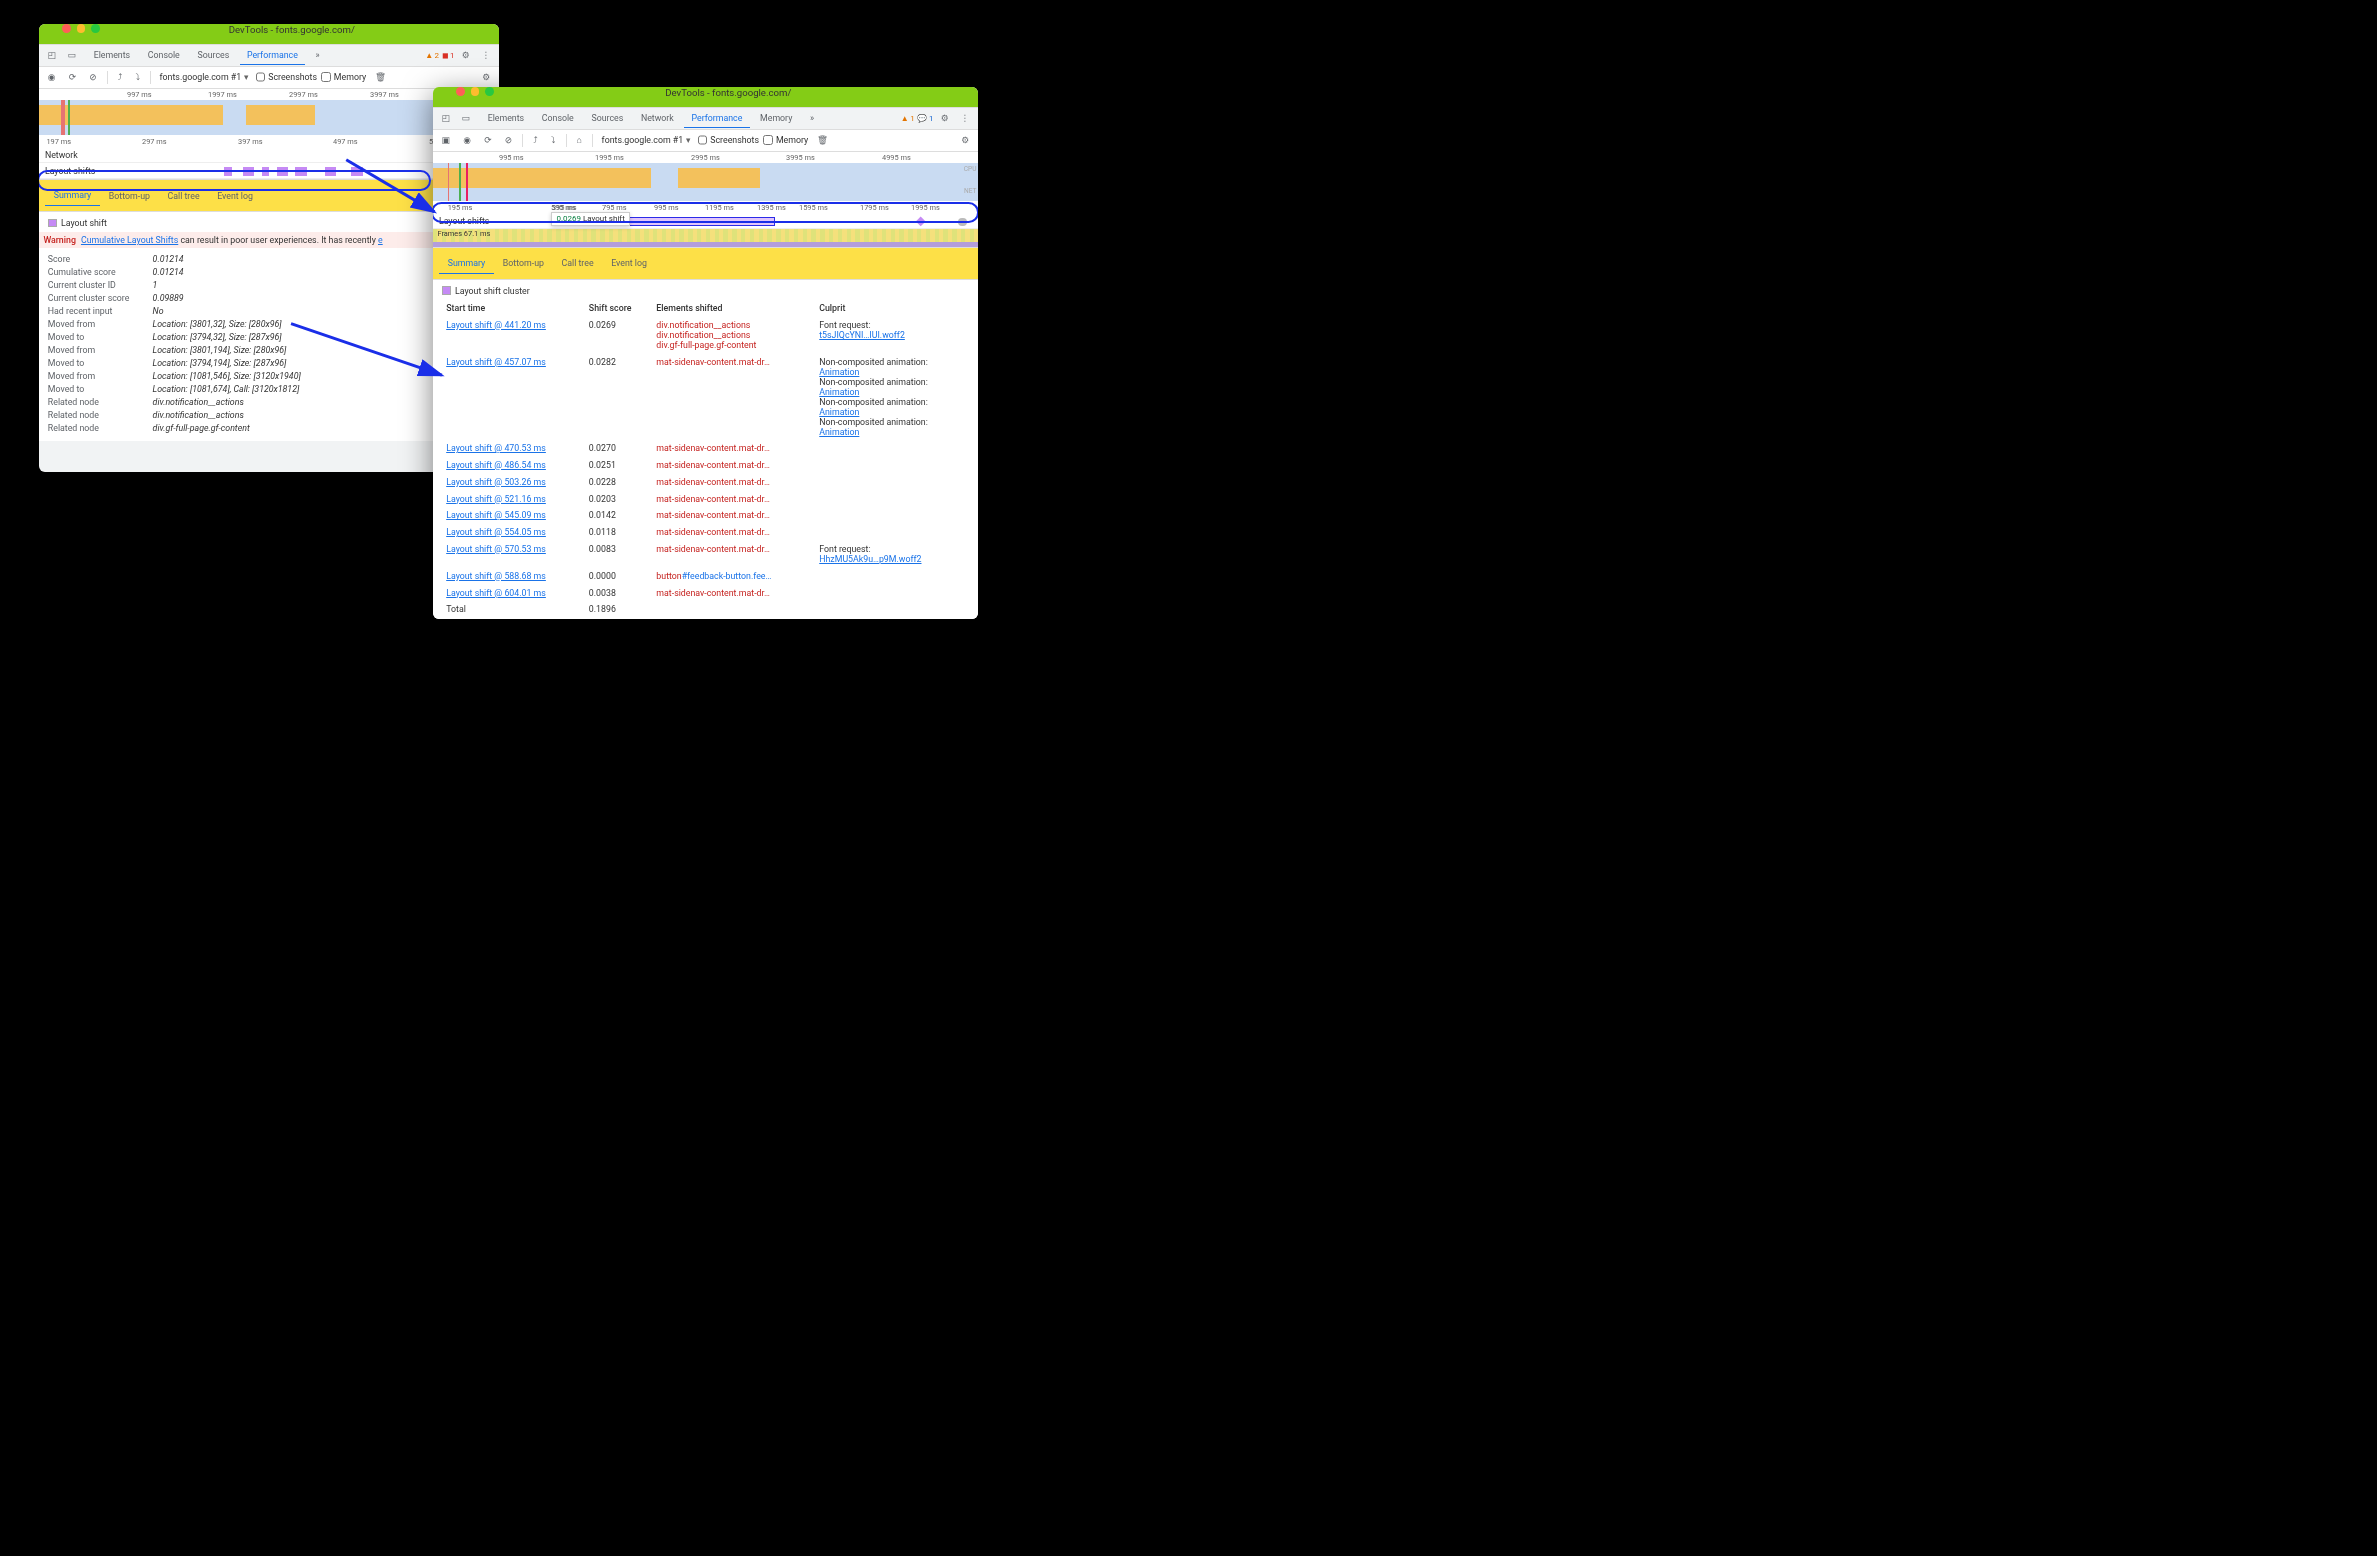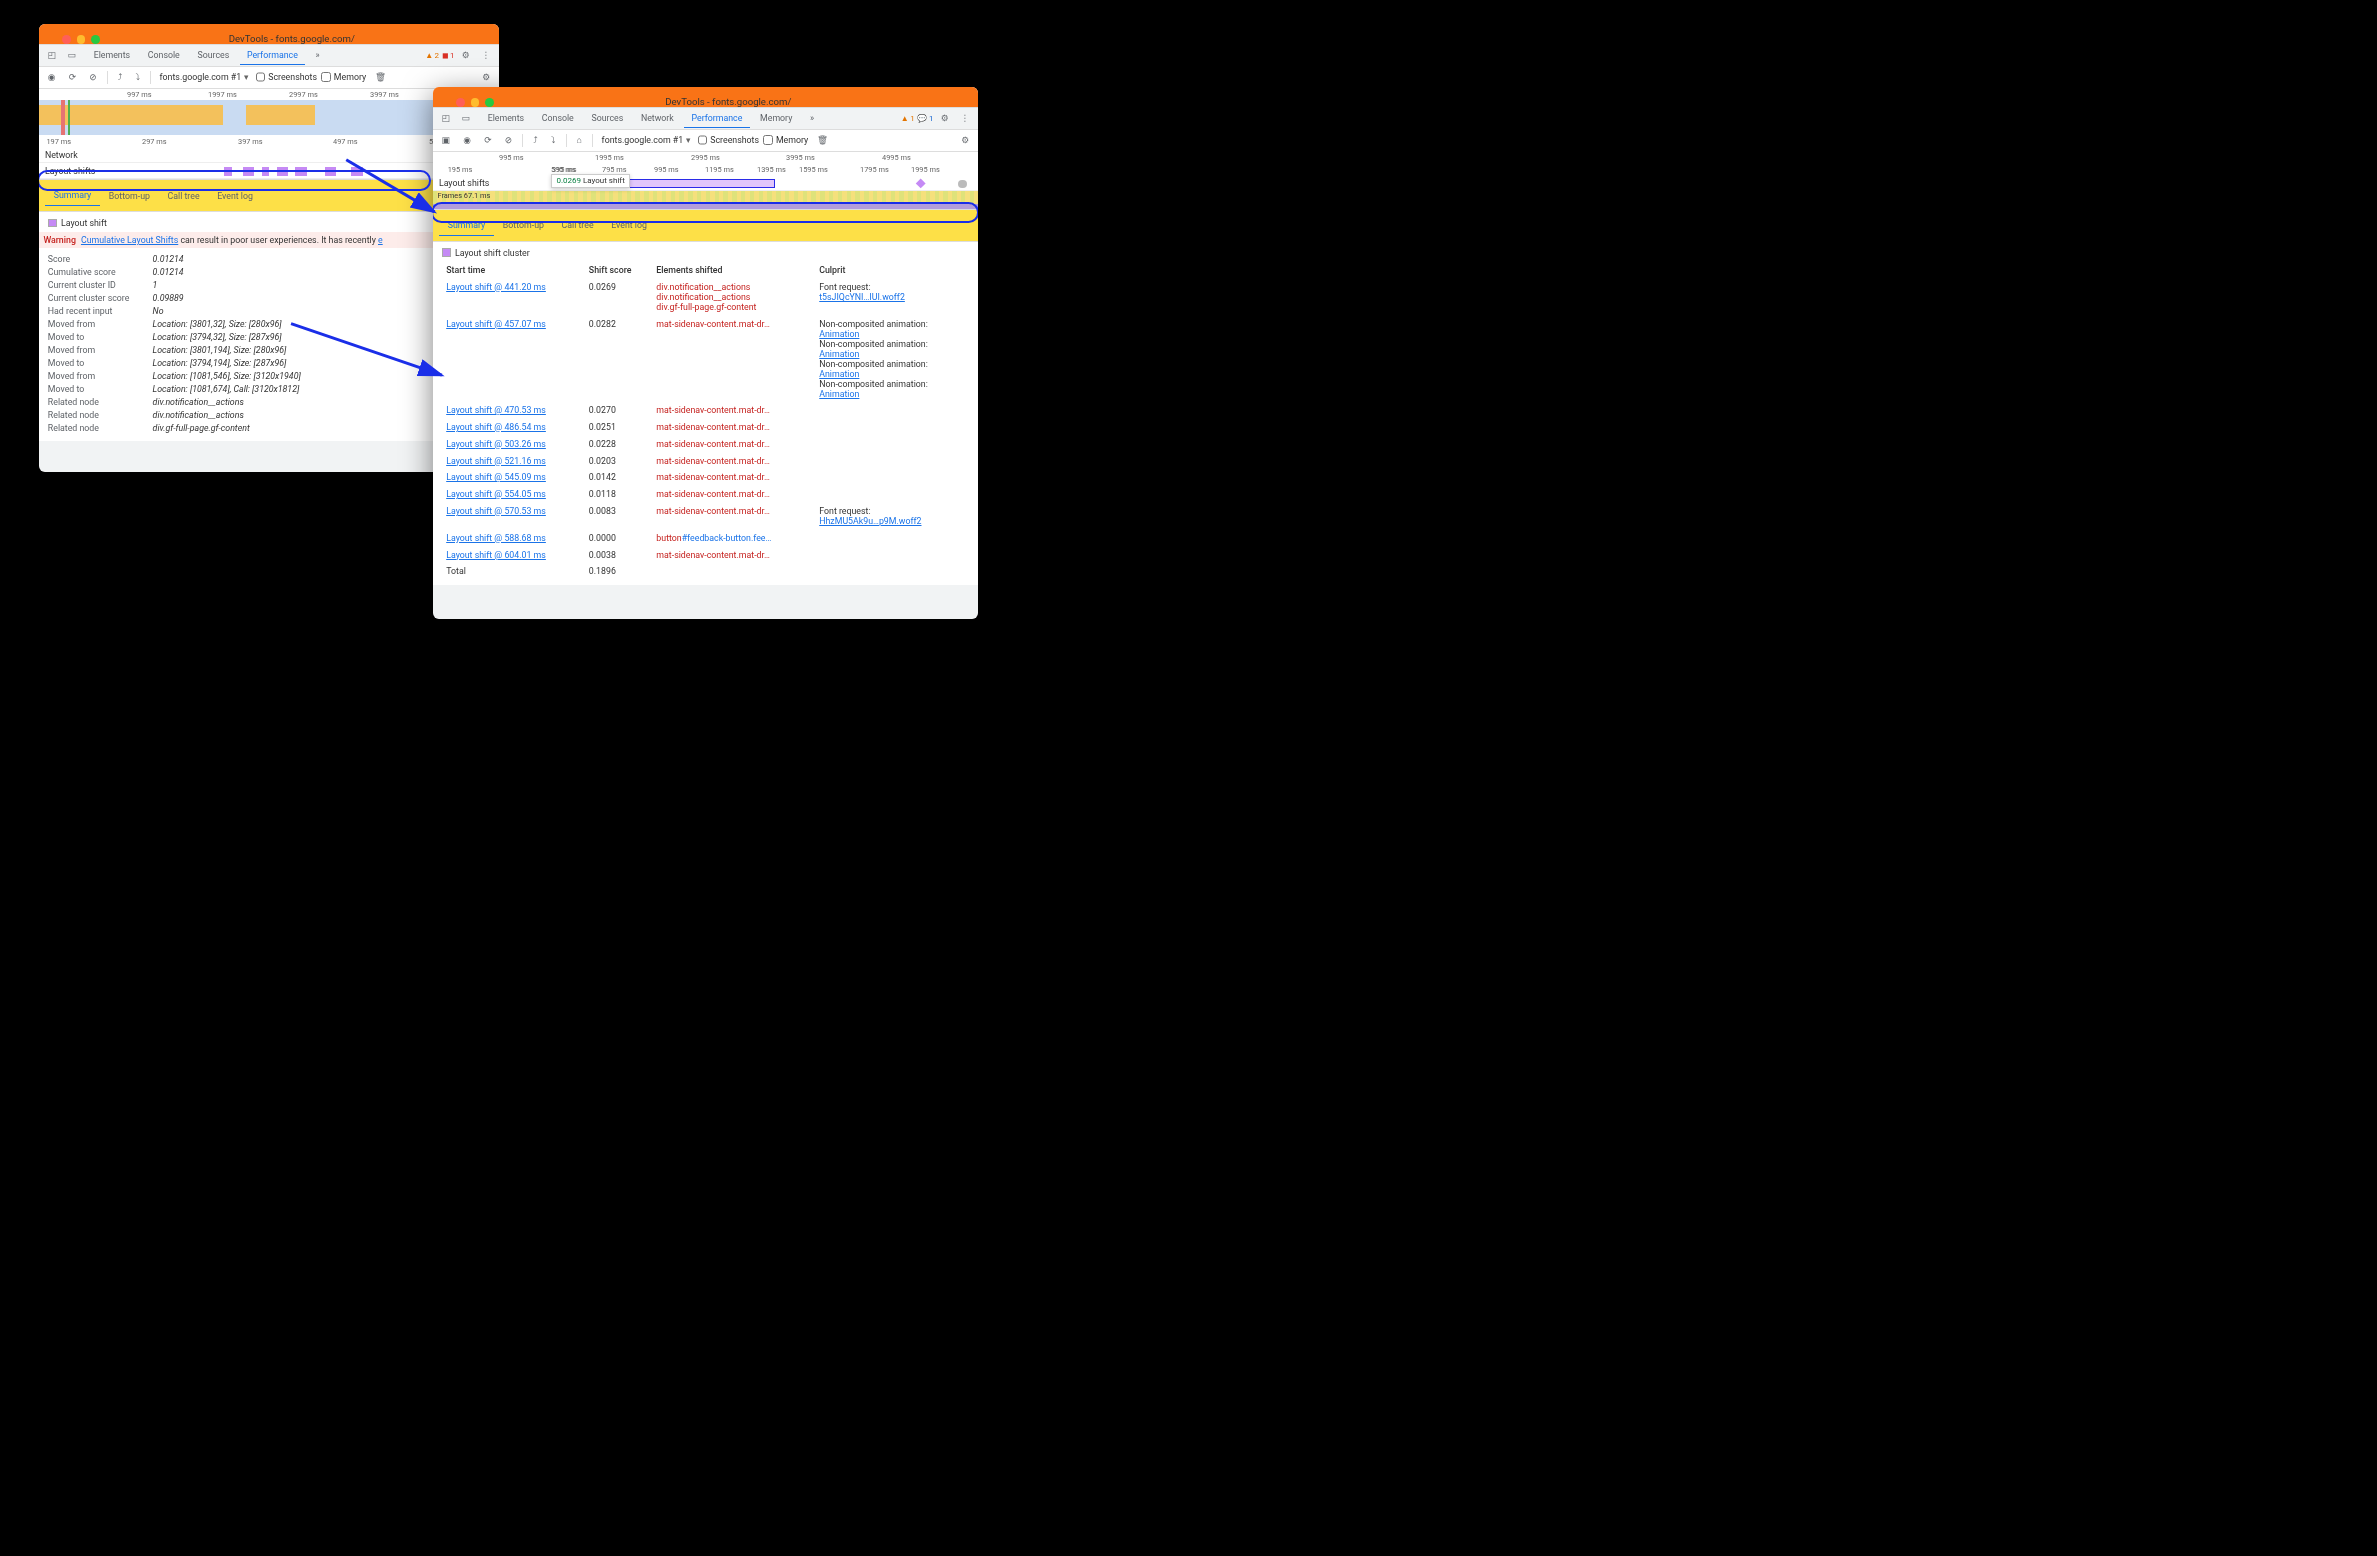--- a/index.html
+++ b/index.html
@@ -14,23 +14,23 @@
 }
 .window {
   position: absolute;
   background: #f1f3f4;
   border-radius: 5.9px;
   box-shadow: 0 7.4px 29.4px rgba(0,0,0,0.5);
   overflow: hidden;
 }
 .titlebar {
   height: 20.6px;
-  background: #f97316;
+  background: #84cc16;
   display: flex;
-  align-items: flex-end;
+  align-items: flex-start;
   padding: 0 23px;
   border-bottom: 0.7px solid #ddd;
 }
 .traffic { display: flex; gap: 5.9px; margin-right: 7.4px; }
 .dot { width: 8.8px; height: 8.8px; border-radius: 50%; }
 .dot.red { background: #ff5f57; }
 .dot.yellow { background: #febc2e; }
 .dot.green { background: #28c840; }
 .titlebar-title { flex: 1; text-align: center; font-size: 9.6px; color: #333; }
 .tabs {
@@ -350,20 +350,28 @@
     <span class="icon-btn">⚙</span>
   </div>
   <div class="timeline">
     <div class="timeline-ruler">
       <span class="tick" style="left:66px">995 ms</span>
       <span class="tick" style="left:162px">1995 ms</span>
       <span class="tick" style="left:258px">2995 ms</span>
       <span class="tick" style="left:353px">3995 ms</span>
       <span class="tick" style="left:449px">4995 ms</span>
     </div>
+    <div class="overview" style="height:38px">
+      <div class="ovband ov-cpu"></div>
+      <span class="minilabel cpu-label">CPU</span>
+      <span class="minilabel net-label">NET</span>
+      <div class="red-bar" style="left:14.7px"></div>
+      <div class="green-bar" style="left:26px"></div>
+      <div class="pink-bar" style="left:33px"></div>
+    </div>
     <div class="timeline-ruler" id="w2-ruler">
         <span class="tick" style="left: 14.7px;">195 ms</span>
         <span class="tick" style="left: 81px; margin-left: 38px;">395 ms</span>
         <span class="tick" style="left: 118px;">595 ms</span>
         <span class="tick" style="left: 169px;">795 ms</span>
         <span class="tick" style="left: 221px;">995 ms</span>
         <span class="tick" style="left: 272px;">1195 ms</span>
         <span class="tick" style="left: 324px;">1395 ms</span>
         <span class="tick" style="left: 366px;">1595 ms</span>
         <span class="tick" style="left: 427px;">1795 ms</span>

